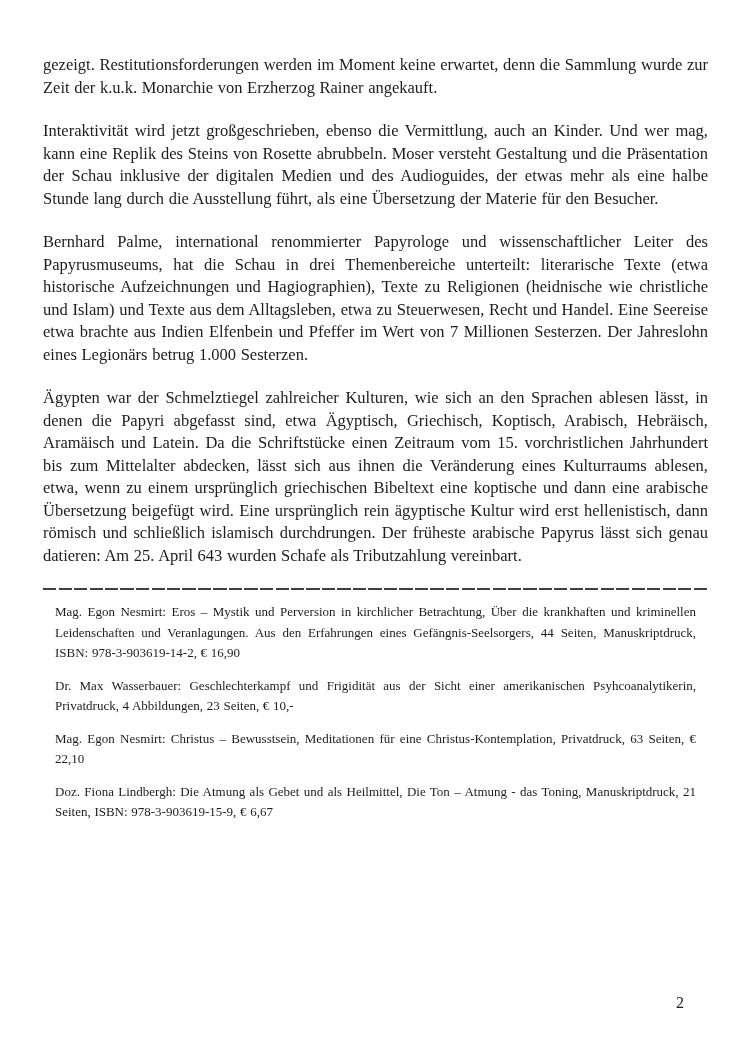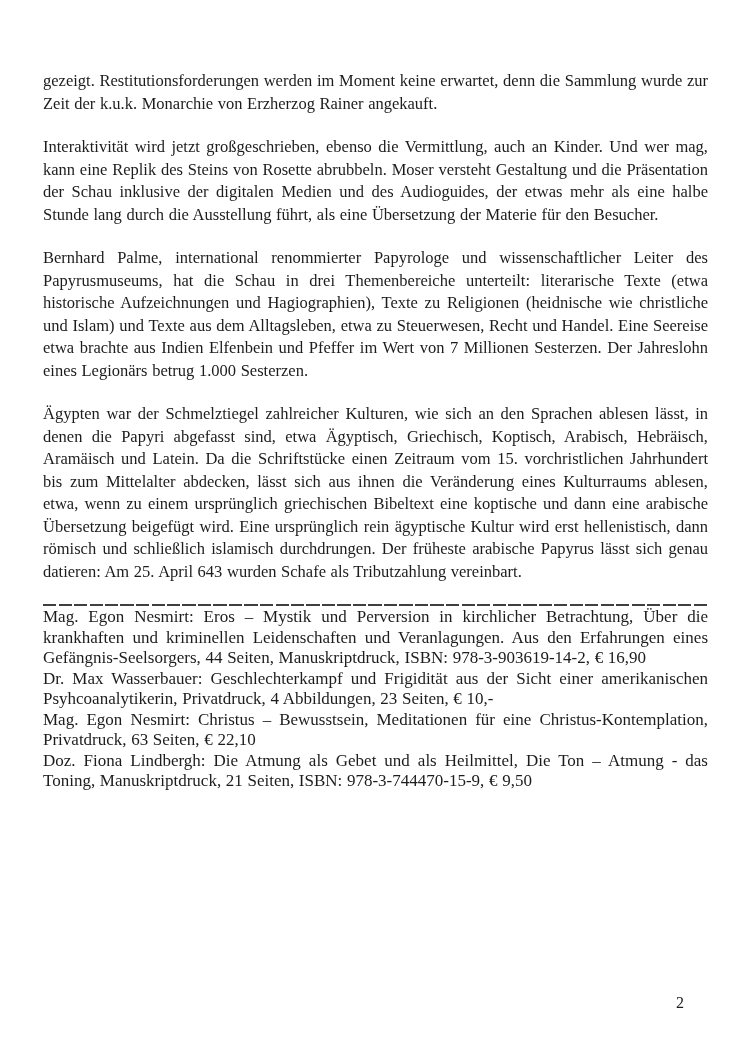--- a/index.html
+++ b/index.html
@@ -13,21 +13,21 @@
     height: 1058px;
     background: #ffffff;
     font-family: "Liberation Serif", "DejaVu Serif", serif;
     color: #1c1c1c;
     overflow: hidden;
     box-sizing: border-box;
   }
   .content {
     position: absolute;
     left: 43px;
-    top: 70px;
+    top: 54px;
     width: 665px;
   }
   .body-paragraph {
     font-size: 16.5px;
     line-height: 22.5px;
     text-align: justify;
     margin: 0 0 21px 0;
     word-spacing: 0.5px;
   }
   .section-divider {
@@ -40,24 +40,24 @@
     );
   }
   .books-heading {
     font-size: 21px;
     font-weight: bold;
     color: #178a17; 
     margin: 3px 0 5px 0;
     line-height: 26px;
   }
   .book-entry {
-    font-size: 17px;
+    font-size: 13px;
     line-height: 20.5px;
     text-align: justify;
-    margin: 0;
+    margin: 12px;
     word-spacing: 0.4px;
   }
   .page-number {
     position: absolute;
     right: 64px;
     bottom: 46px;
     font-size: 16px;
     color: #1c1c1c;
   }
 </style>
@@ -72,19 +72,19 @@
     <p class="body-paragraph">Bernhard Palme, international renommierter Papyrologe und wissenschaftlicher Leiter des Papyrusmuseums, hat die Schau in drei Themenbereiche unterteilt: literarische Texte (etwa historische Aufzeichnungen und Hagiographien), Texte zu Religionen (heidnische wie christliche und Islam) und Texte aus dem Alltagsleben, etwa zu Steuerwesen, Recht und Handel. Eine Seereise etwa brachte aus Indien Elfenbein und Pfeffer im Wert von 7 Millionen Sesterzen. Der Jahreslohn eines Legionärs betrug 1.000 Sesterzen.</p>
     <p class="body-paragraph">Ägypten war der Schmelztiegel zahlreicher Kulturen, wie sich an den Sprachen ablesen lässt, in denen die Papyri abgefasst sind, etwa Ägyptisch, Griechisch, Koptisch, Arabisch, Hebräisch, Aramäisch und Latein. Da die Schriftstücke einen Zeitraum vom 15. vorchristlichen Jahrhundert bis zum Mittelalter abdecken, lässt sich aus ihnen die Veränderung eines Kulturraums ablesen, etwa, wenn zu einem ursprünglich griechischen Bibeltext eine koptische und dann eine arabische Übersetzung beigefügt wird. Eine ursprünglich rein ägyptische Kultur wird erst hellenistisch, dann römisch und schließlich islamisch durchdrungen. Der früheste arabische Papyrus lässt sich genau datieren: Am 25. April 643 wurden Schafe als Tributzahlung vereinbart.</p>
 
     <div class="section-divider"></div>
 
 
     <div class="book-list">
       <p class="book-entry">Mag. Egon Nesmirt: Eros – Mystik und Perversion in kirchlicher Betrachtung, Über die krankhaften und kriminellen Leidenschaften und Veranlagungen. Aus den Erfahrungen eines Gefängnis-Seelsorgers, 44 Seiten, Manuskriptdruck, ISBN: 978-3-903619-14-2,  € 16,90</p>
       <p class="book-entry">Dr. Max Wasserbauer: Geschlechterkampf und Frigidität aus der Sicht einer amerikanischen Psyhcoanalytikerin, Privatdruck, 4 Abbildungen, 23 Seiten, €  10,-</p>
       <p class="book-entry">Mag. Egon Nesmirt: Christus – Bewusstsein, Meditationen für eine Christus-Kontemplation, Privatdruck, 63 Seiten, € 22,10</p>
-      <p class="book-entry">Doz. Fiona Lindbergh: Die Atmung als Gebet und als Heilmittel, Die Ton – Atmung - das Toning, Manuskriptdruck, 21 Seiten, ISBN: 978-3-744470-15-9, € 9,50</p>
+      <p class="book-entry">Doz. Fiona Lindbergh: Die Atmung als Gebet und als Heilmittel, Die Ton – Atmung - das Toning, Manuskriptdruck, 21 Seiten, ISBN: 978-3-903619-15-9, € 6,67</p>
     </div>
 
   </div>
 
   <div class="page-number">2</div>
 </div>
 
 </body></html>

